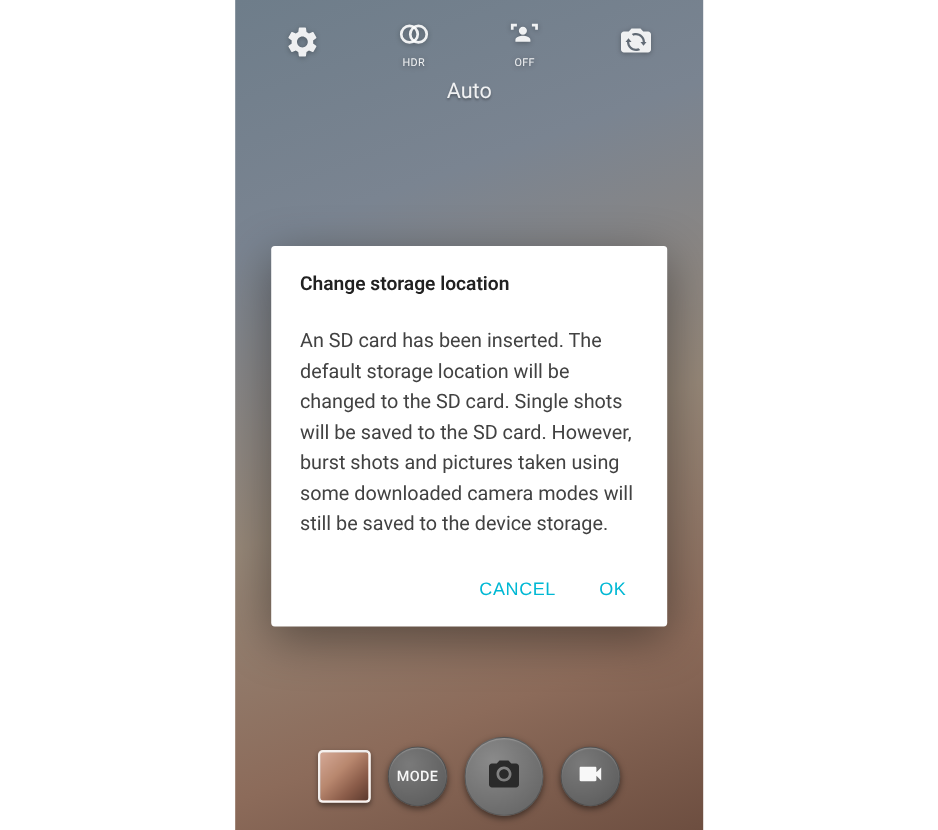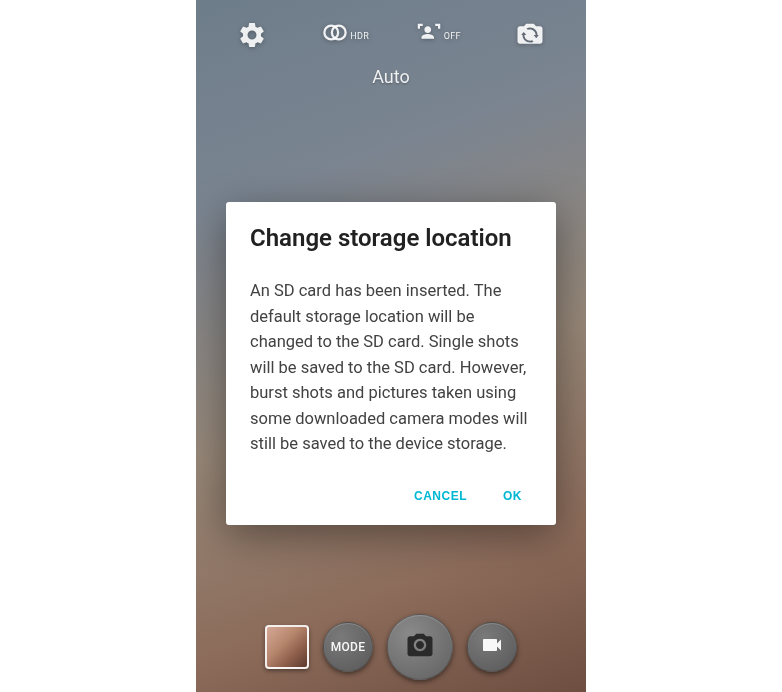--- a/index.html
+++ b/index.html
@@ -26,21 +26,21 @@
     .top-bar {
       display: flex;
       justify-content: space-around;
       padding: 14px 10px 4px;
       align-items: center;
     }
     .top-icon {
       width: 46px;
       height: 46px;
       display: flex;
-      flex-direction: row;
+      flex-direction: column;
       align-items: center;
       justify-content: center;
       color: rgba(255,255,255,0.9);
       filter: drop-shadow(0 1px 2px rgba(0,0,0,0.3));
     }
     .top-icon svg {
       width: 30px;
       height: 30px;
       fill: rgba(255,255,255,0.9);
     }
@@ -122,42 +122,42 @@
     }
     .dialog {
       background: white;
       width: 100%;
       border-radius: 3px;
       padding: 22px 24px 14px;
       box-shadow: 0 10px 40px rgba(0,0,0,0.4);
       margin-top: 35px;
     }
     .dialog-title {
-      font-size: 24px;
+      font-size: 16px;
       font-weight: 600;
       color: #212121;
       margin-bottom: 18px;
     }
     .dialog-body {
       font-size: 16.5px;
       line-height: 1.55;
       color: #424242;
       margin-bottom: 24px;
       margin-top: 26px;
     }
     .dialog-buttons {
       display: flex;
       justify-content: flex-end;
       gap: 28px;
       padding-right: 6px;
     }
     .dialog-btn {
       color: #00b8d4;
-      font-size: 12px;
-      font-weight: 700;
+      font-size: 15px;
+      font-weight: 400;
       letter-spacing: 0.5px;
       background: none;
       border: none;
       cursor: pointer;
       padding: 8px 4px;
     }
   </style>
 </head>
 <body>
 

